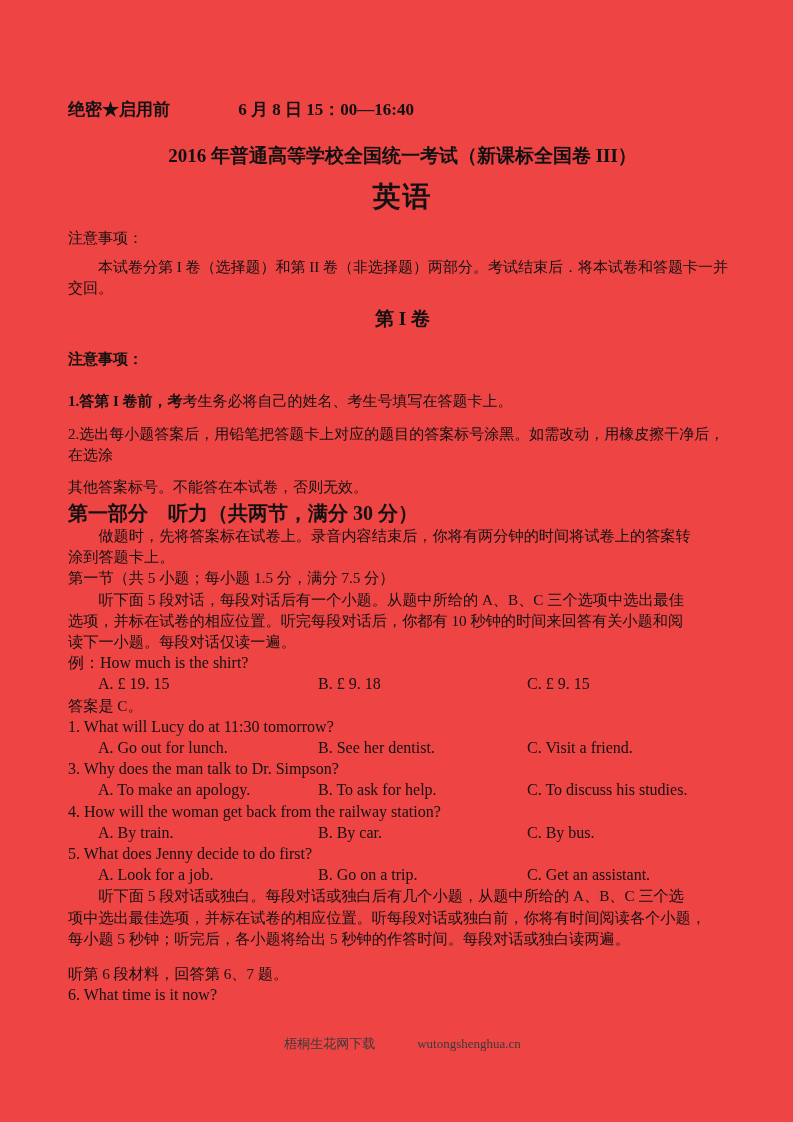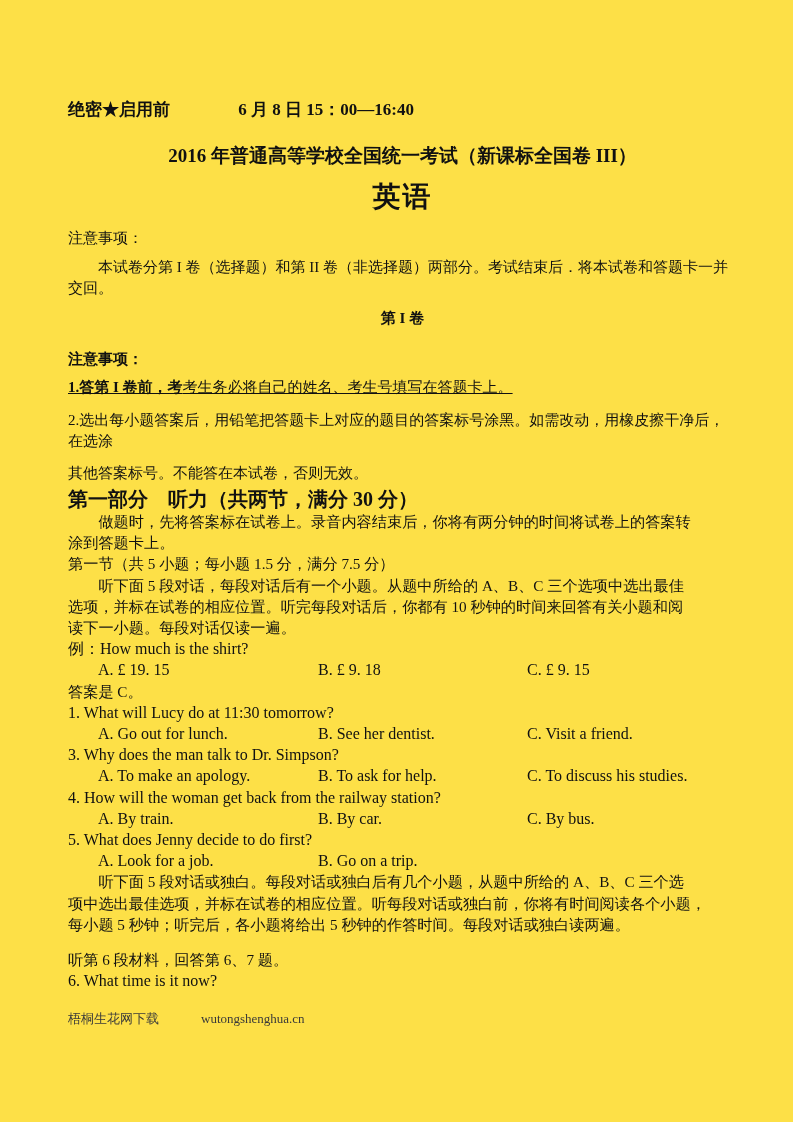--- a/index.html
+++ b/index.html
@@ -5,21 +5,21 @@
   html, body {
     margin: 0;
     padding: 0;
     background: #ffffff;
   }
   .page {
     position: relative;
     width: 793px;
     height: 1122px;
     margin: 0 auto;
-    background: #fde047;
+    background: #ef4444;
     color: #111111;
     font-family: "Liberation Serif", "DejaVu Serif", serif;
     font-size: 15px;
     box-sizing: border-box;
     padding: 98px 56px 0 68px;
     overflow: hidden;
   }
   .bold { font-weight: bold; }
   .header-row {
     font-size: 17px;
@@ -41,26 +41,26 @@
     font-size: 28px;
     font-weight: bold;
     line-height: 38px;
     letter-spacing: 2px;
   }
   .notice1-label { margin-top: 12px; line-height: 21px; }
   .notice1-body  { margin-top: 8px;  line-height: 21px; text-indent: 2em; }
   .volume-heading {
     margin-top: 6px;
     text-align: center;
-    font-size: 15px;
+    font-size: 19px;
     font-weight: bold;
     line-height: 27px;
   }
   .notice2-label { margin-top: 17px; font-weight: bold; line-height: 21px; }
-  .notice2-item1 { margin-top: 7px;  line-height: 21px; text-decoration: underline; }
+  .notice2-item1 { margin-top: 21px;  line-height: 21px; }
   .notice2-line  { margin-top: 12px; line-height: 21px; }
   .notice2-line2 { margin-top: 11px; line-height: 21px; }
   .part-heading {
     margin-top: 4px;
     font-size: 20px;
     font-weight: bold;
     line-height: 23px;
   }
   .line {
     line-height: 21.2px;
@@ -73,22 +73,23 @@
     padding-left: 30px;
     line-height: 21.2px;
     font-size: 16px;
   }
   .opt-a { width: 220px; }
   .opt-b { width: 209px; }
   .opt-c { flex: 1; }
   .section2-gap { margin-top: 14px; }
   .material-gap { margin-top: 14px; }
   .footer {
-    margin-top: 19px;
+    margin-top: 30px;
     display: flex;
+    justify-content: center;
     gap: 42px;
     font-size: 13px;
     color: #3a3a3a;
     line-height: 18px;
   }
 </style>
 </head>
 <body>
 
 <div class="page">
@@ -159,20 +160,21 @@
       <span class="opt-b">B. By car.</span>
       <span class="opt-c">C. By bus.</span>
     </div>
   </div>
 
   <div>
     <div class="line en">5. What does Jenny decide to do first?</div>
     <div class="opt-row">
       <span class="opt-a">A. Look for a job.</span>
       <span class="opt-b">B. Go on a trip.</span>
+      <span class="opt-c">C. Get an assistant.</span>
     </div>
   </div>
 
   <div class="line ti">听下面 5 段对话或独白。每段对话或独白后有几个小题，从题中所给的 A、B、C 三个选</div>
   <div class="line">项中选出最佳选项，并标在试卷的相应位置。听每段对话或独白前，你将有时间阅读各个小题，</div>
   <div class="line">每小题 5 秒钟；听完后，各小题将给出 5 秒钟的作答时间。每段对话或独白读两遍。</div>
   <div class="line material-gap">听第 6 段材料，回答第 6、7 题。</div>
   <div class="line en">6. What time is it now?</div>
 
   <div class="footer">

